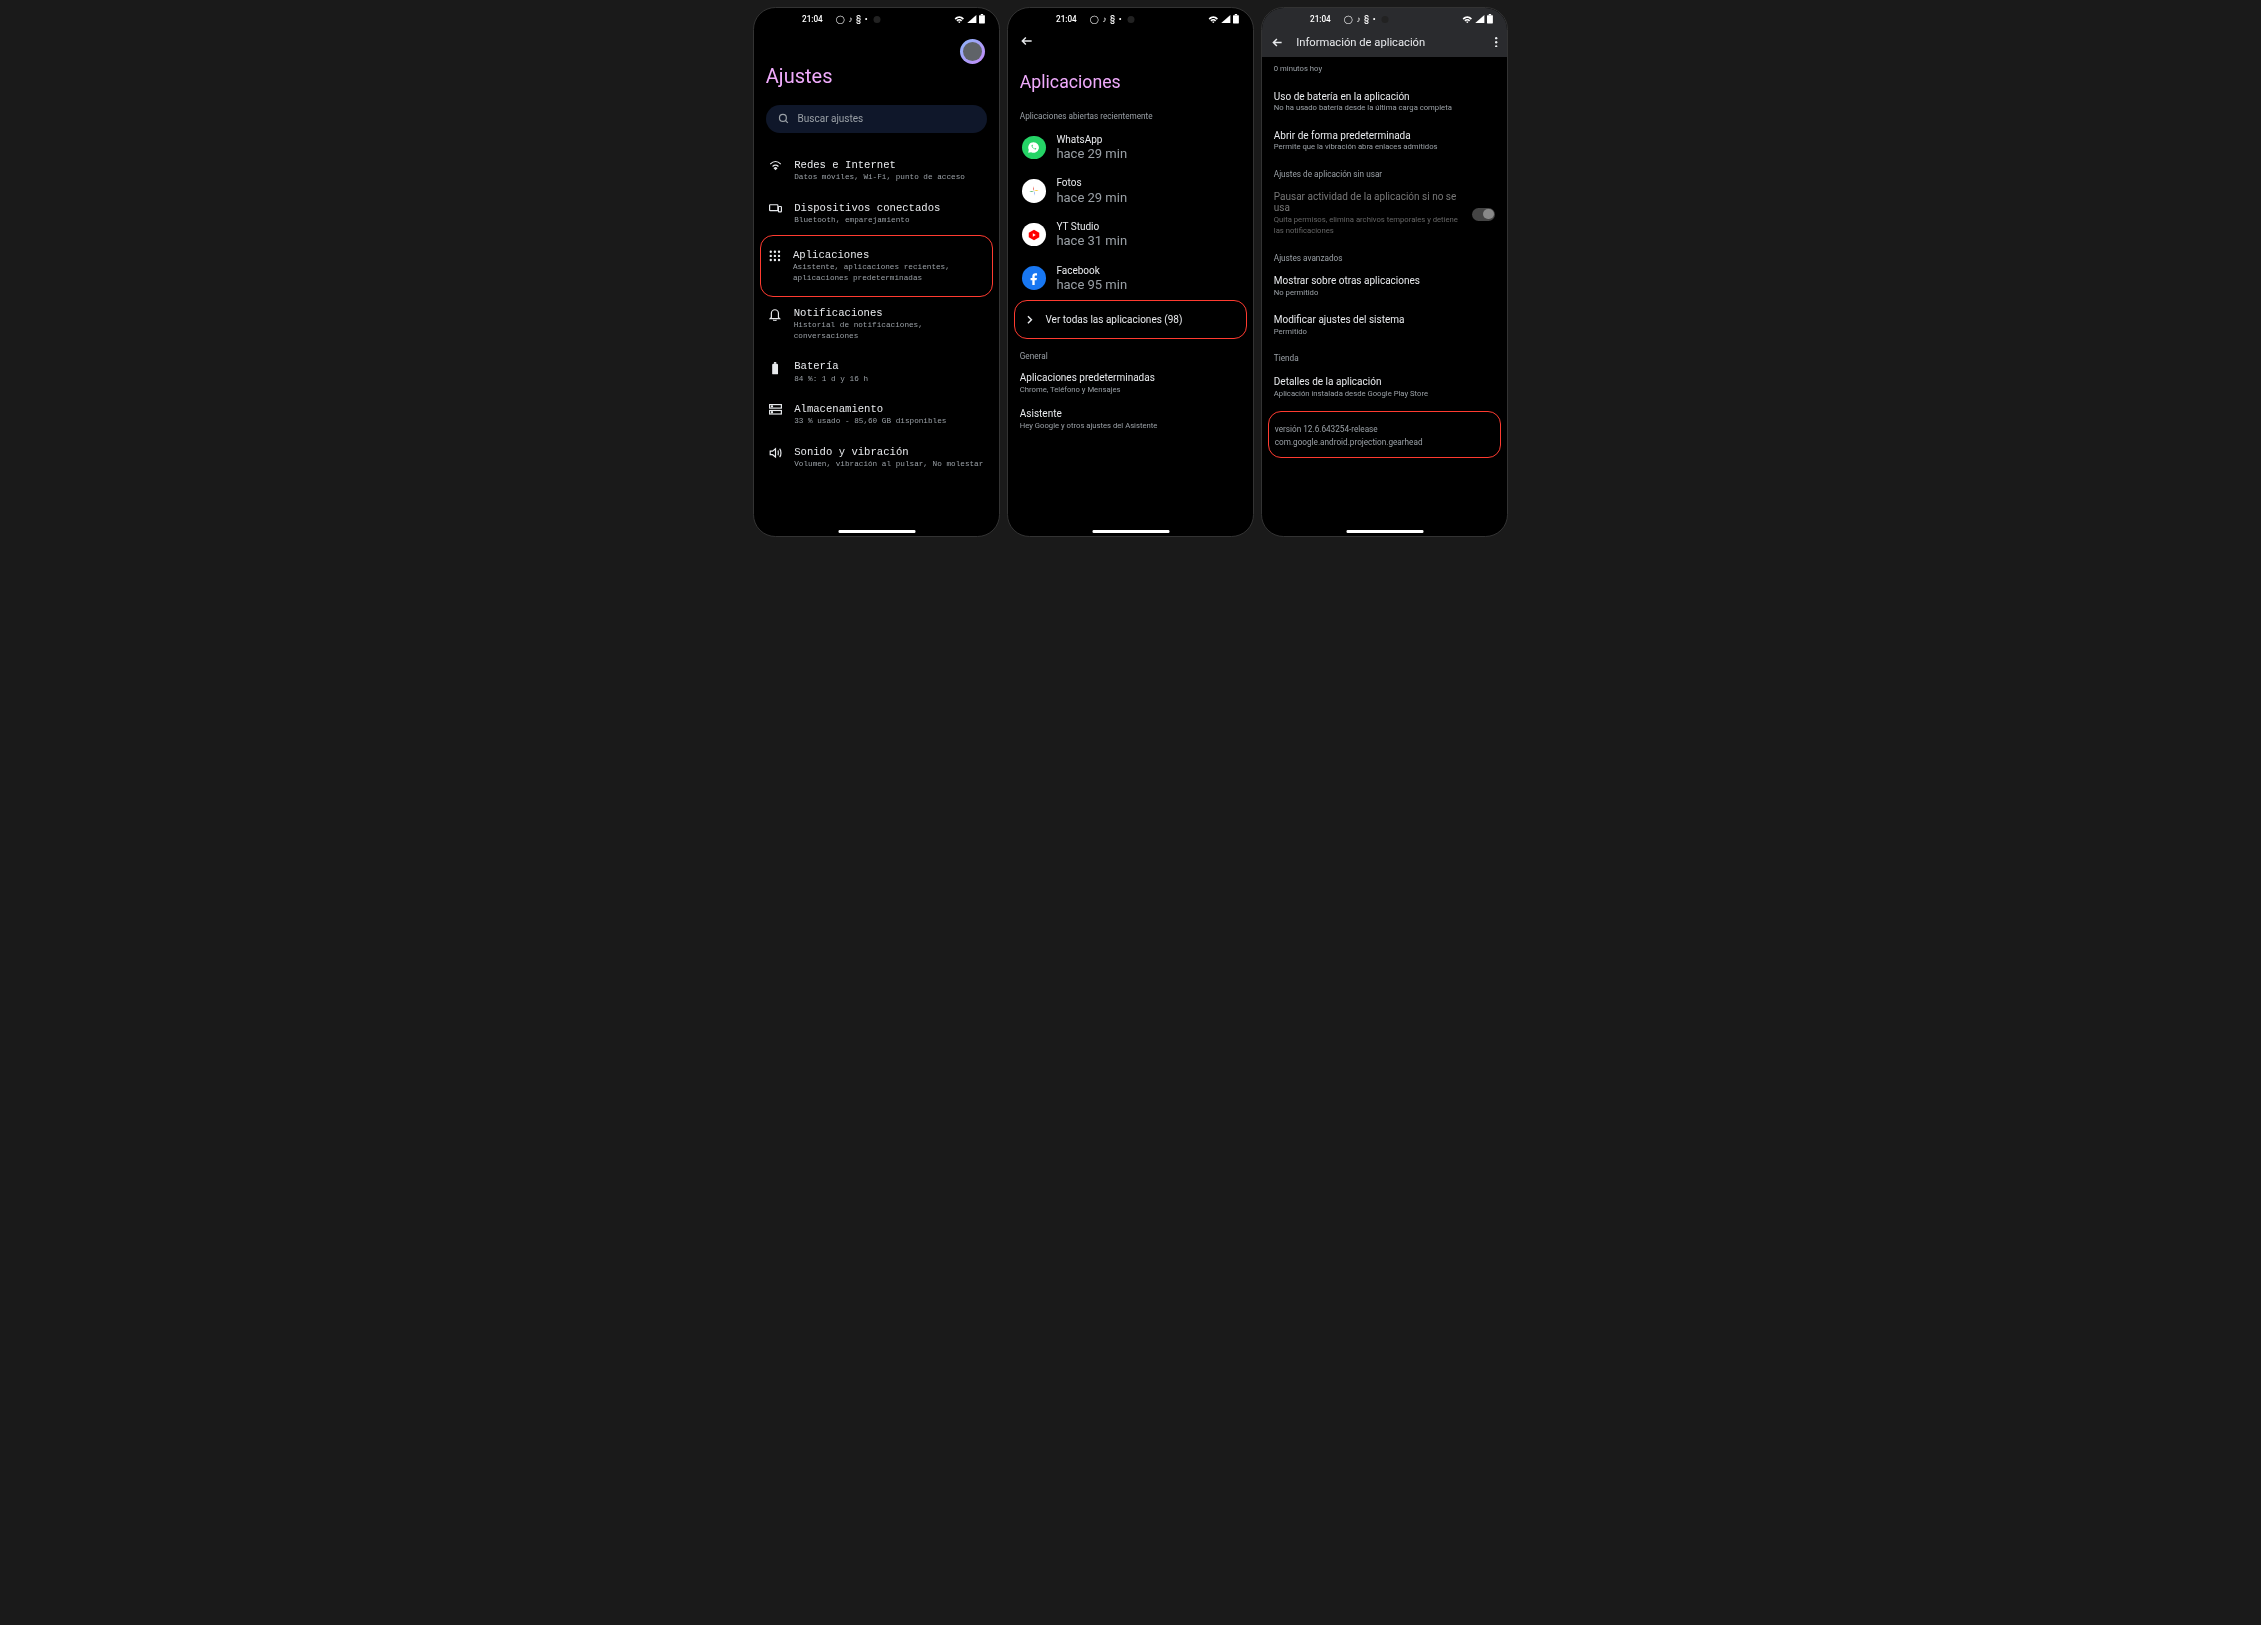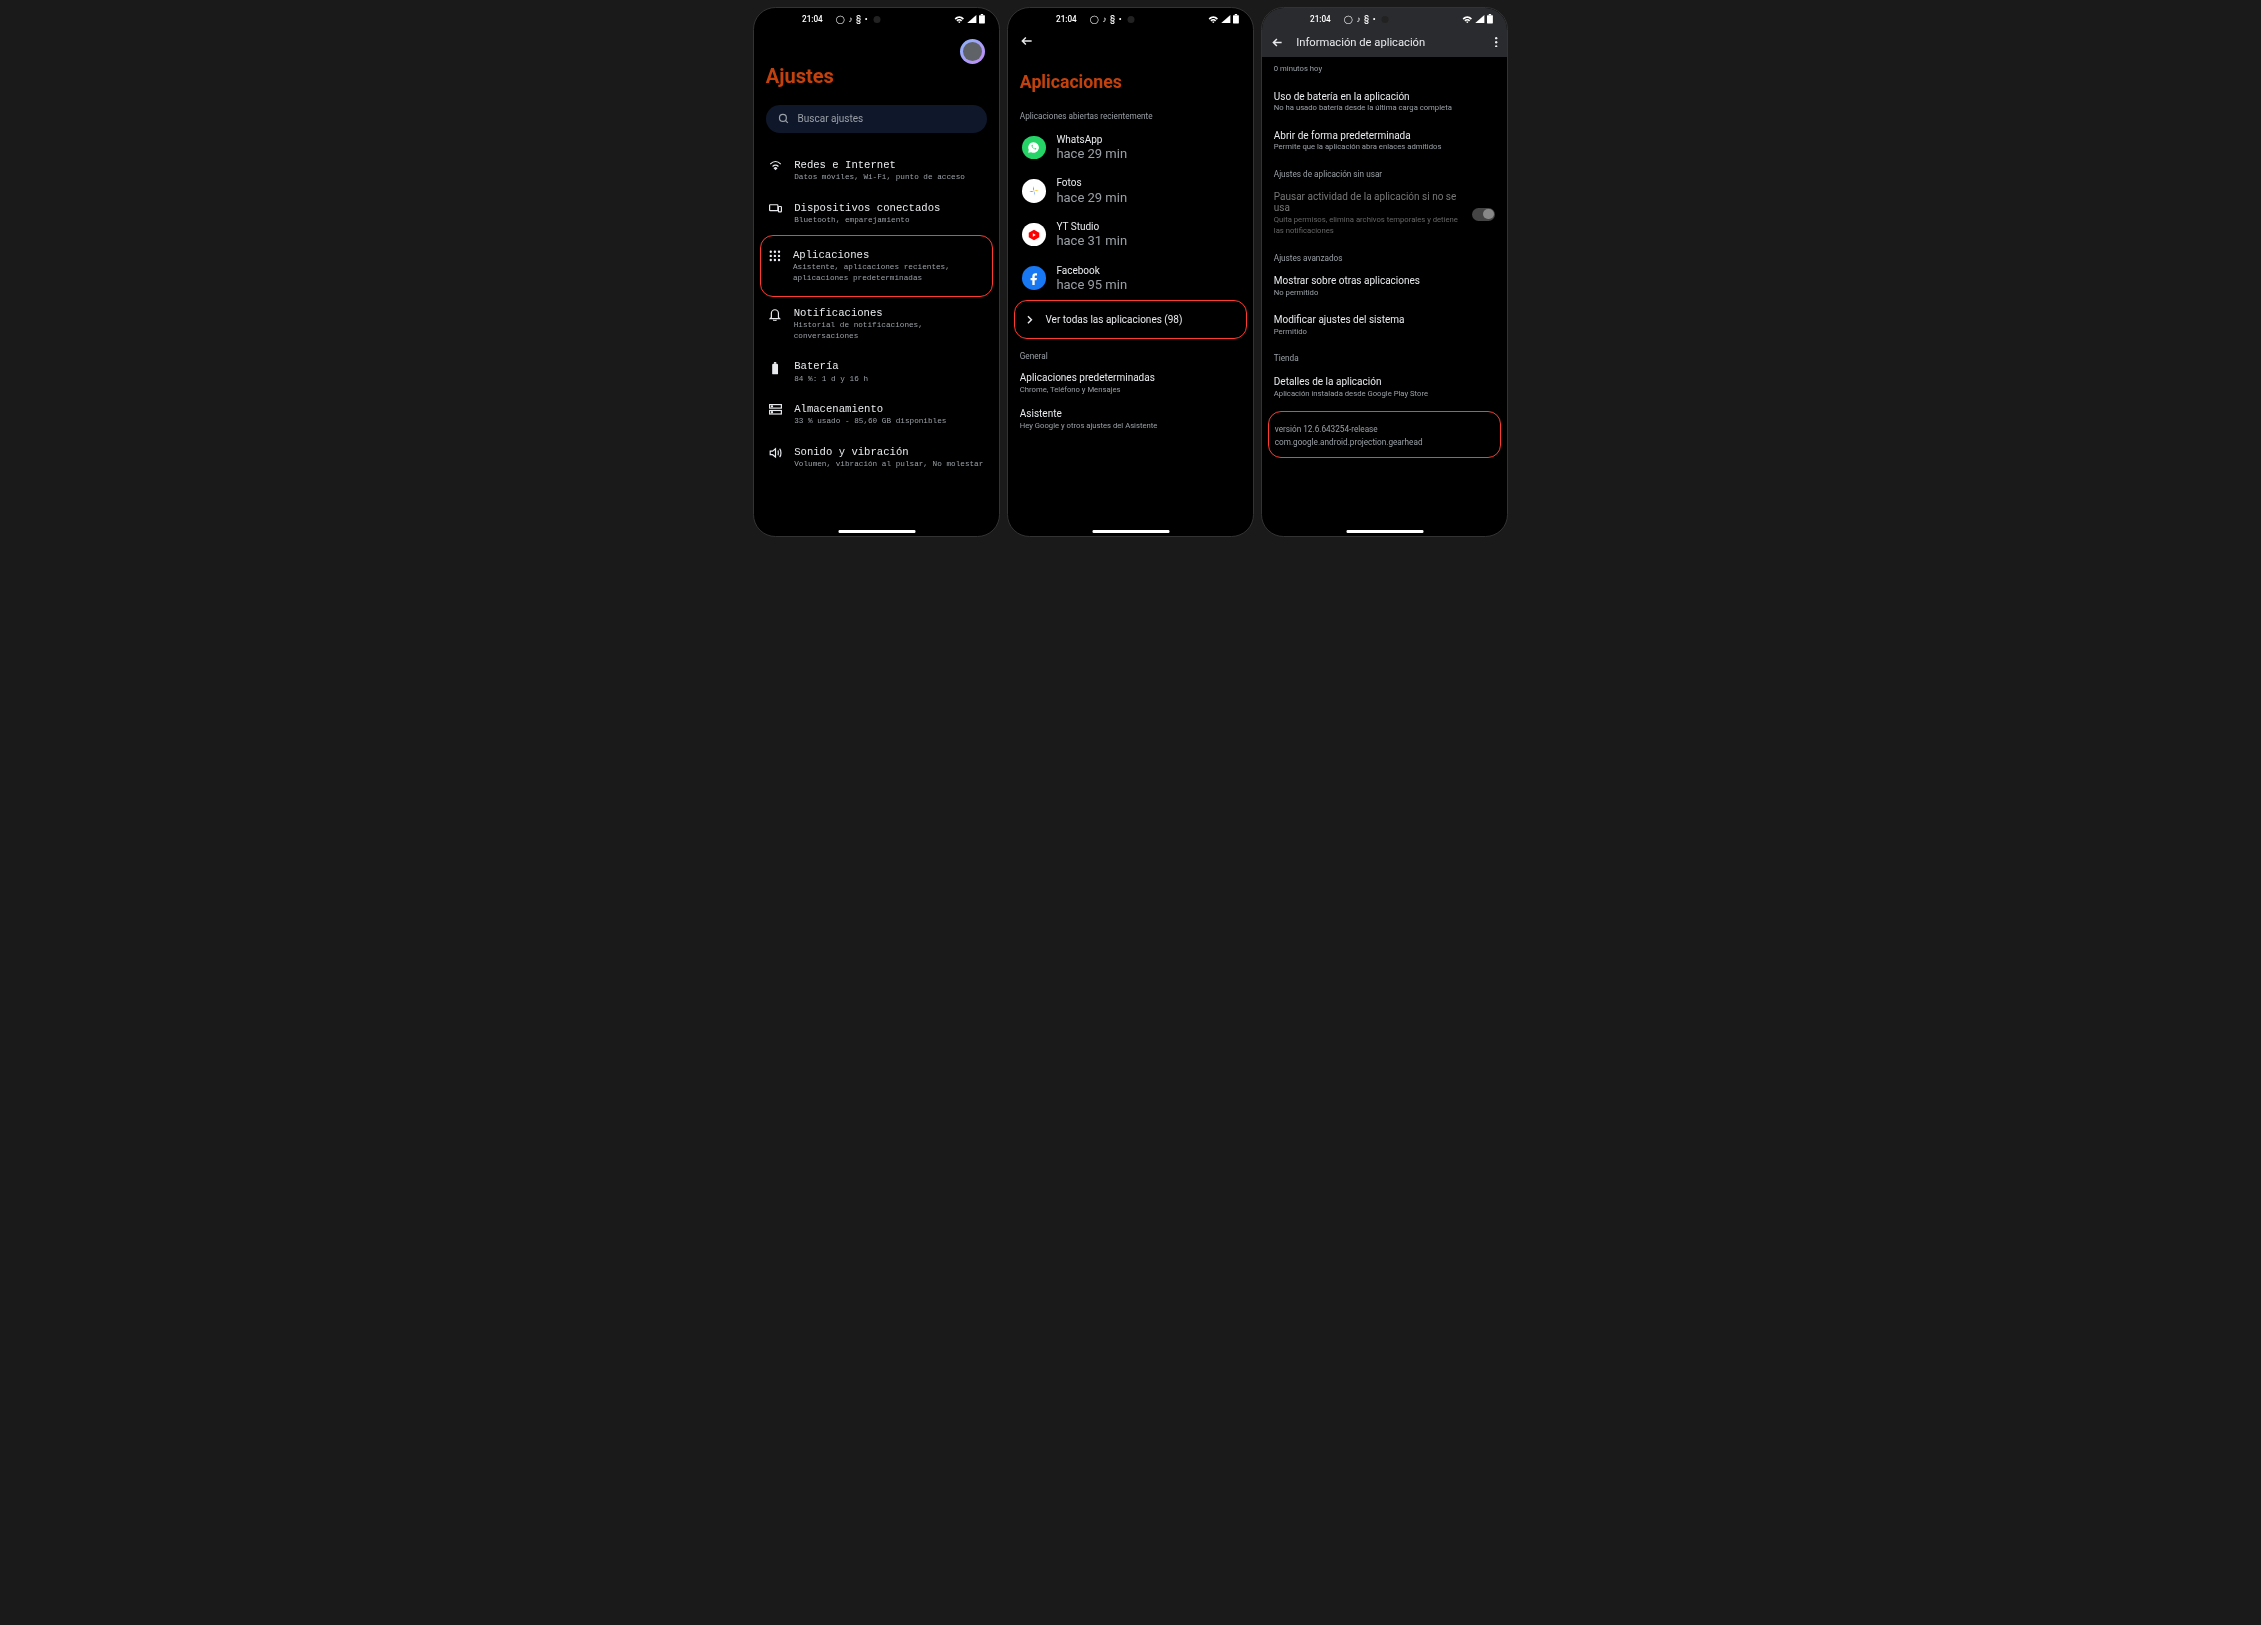--- a/index.html
+++ b/index.html
@@ -45,21 +45,21 @@
   }
   .content { flex: 1; overflow: hidden; color: #e8eaed; padding: 0 11.8px; }
   .avatar {
     width: 25px; height: 25px; border-radius: 50%;
     background: linear-gradient(135deg,#8ab4f8,#c58af9);
     float: right; margin: 11.8px 2.4px 0 0;
     display:flex;align-items:center;justify-content:center;
     overflow:hidden;
   }
   .avatar-inner{width:19px;height:19px;border-radius:50%;background:#5f6368;}
-  .page-title { font-size: 20px; font-weight: 700; color: #c2410c; margin: 35px 0 16.5px; clear: both;}
+  .page-title { font-size: 20px; font-weight: 400; color: #f0abfc; margin: 35px 0 16.5px; clear: both;}
   .page-title.sm { font-size: 17.7px; margin: 23.6px 0 19px;}
   .search-pill {
     background: #0f172a;
     border-radius: 16.5px;
     padding: 8.2px 11.8px;
     display: flex; align-items: center; gap: 8.2px;
     margin-bottom: 16.5px;
   }
   .search-pill span { color: #9aa0a6; font-size: 10px; }
   .setting-row {
@@ -407,21 +407,21 @@
       <div class="sub">0 minutos hoy</div>
     </div>
 
     <div class="info-row">
       <div class="label">Uso de batería en la aplicación</div>
       <div class="sub">No ha usado batería desde la última carga completa</div>
     </div>
 
     <div class="info-row">
       <div class="label">Abrir de forma predeterminada</div>
-      <div class="sub">Permite que la aplicación abra enlaces admitidos</div>
+      <div class="sub">Permite que la vibración abra enlaces admitidos</div>
     </div>
 
     <div class="section-label">Ajustes de aplicación sin usar</div>
 
     <div class="info-row dim flex-between">
       <div style="flex:1;">
         <div class="label">Pausar actividad de la aplicación si no se usa</div>
         <div class="sub">Quita permisos, elimina archivos temporales y detiene las notificaciones</div>
       </div>
       <div class="toggle"></div>

